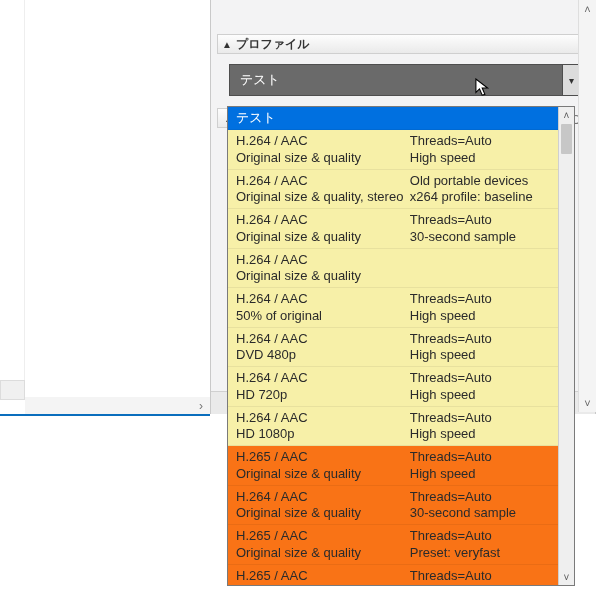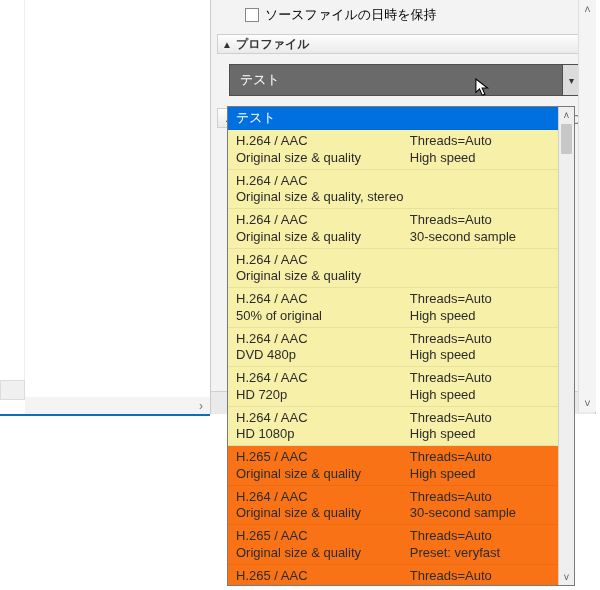--- a/index.html
+++ b/index.html
@@ -202,24 +202,20 @@
   <div class="left-gutter">
     <div class="left-grid-faint"></div>
     <div class="left-grid-cell"></div>
     <div class="left-scroll-track">
       <span class="left-scroll-btn">›</span>
     </div>
     <div class="thin-blue-line"></div>
   </div>
 
   <div class="right-panel">
-    <div class="checkbox-row">
-      <span class="checkbox-box"></span>
-      <span>ソースファイルの日時を保持</span>
-    </div>
 
     <div class="section-header profile-header">
       <span class="tri">▲</span>
       <span>プロファイル</span>
     </div>
 
     <div class="combo-box">
       <span>テスト</span>
       <span class="dd-btn">▾</span>
     </div>
@@ -244,20 +240,22 @@
         </div>
         <div class="dd-item yellow">
           <div class="left">H.264 / AAC
 Original size &amp; quality</div>
           <div class="right">Threads=Auto
 High speed</div>
         </div>
         <div class="dd-item yellow">
           <div class="left">H.264 / AAC
 Original size &amp; quality, stereo</div>
+          <div class="right">Old portable devices
+x264 profile: baseline</div>
         </div>
         <div class="dd-item yellow">
           <div class="left">H.264 / AAC
 Original size &amp; quality</div>
           <div class="right">Threads=Auto
 30-second sample</div>
         </div>
         <div class="dd-item yellow">
           <div class="left">H.264 / AAC
 Original size &amp; quality</div>

